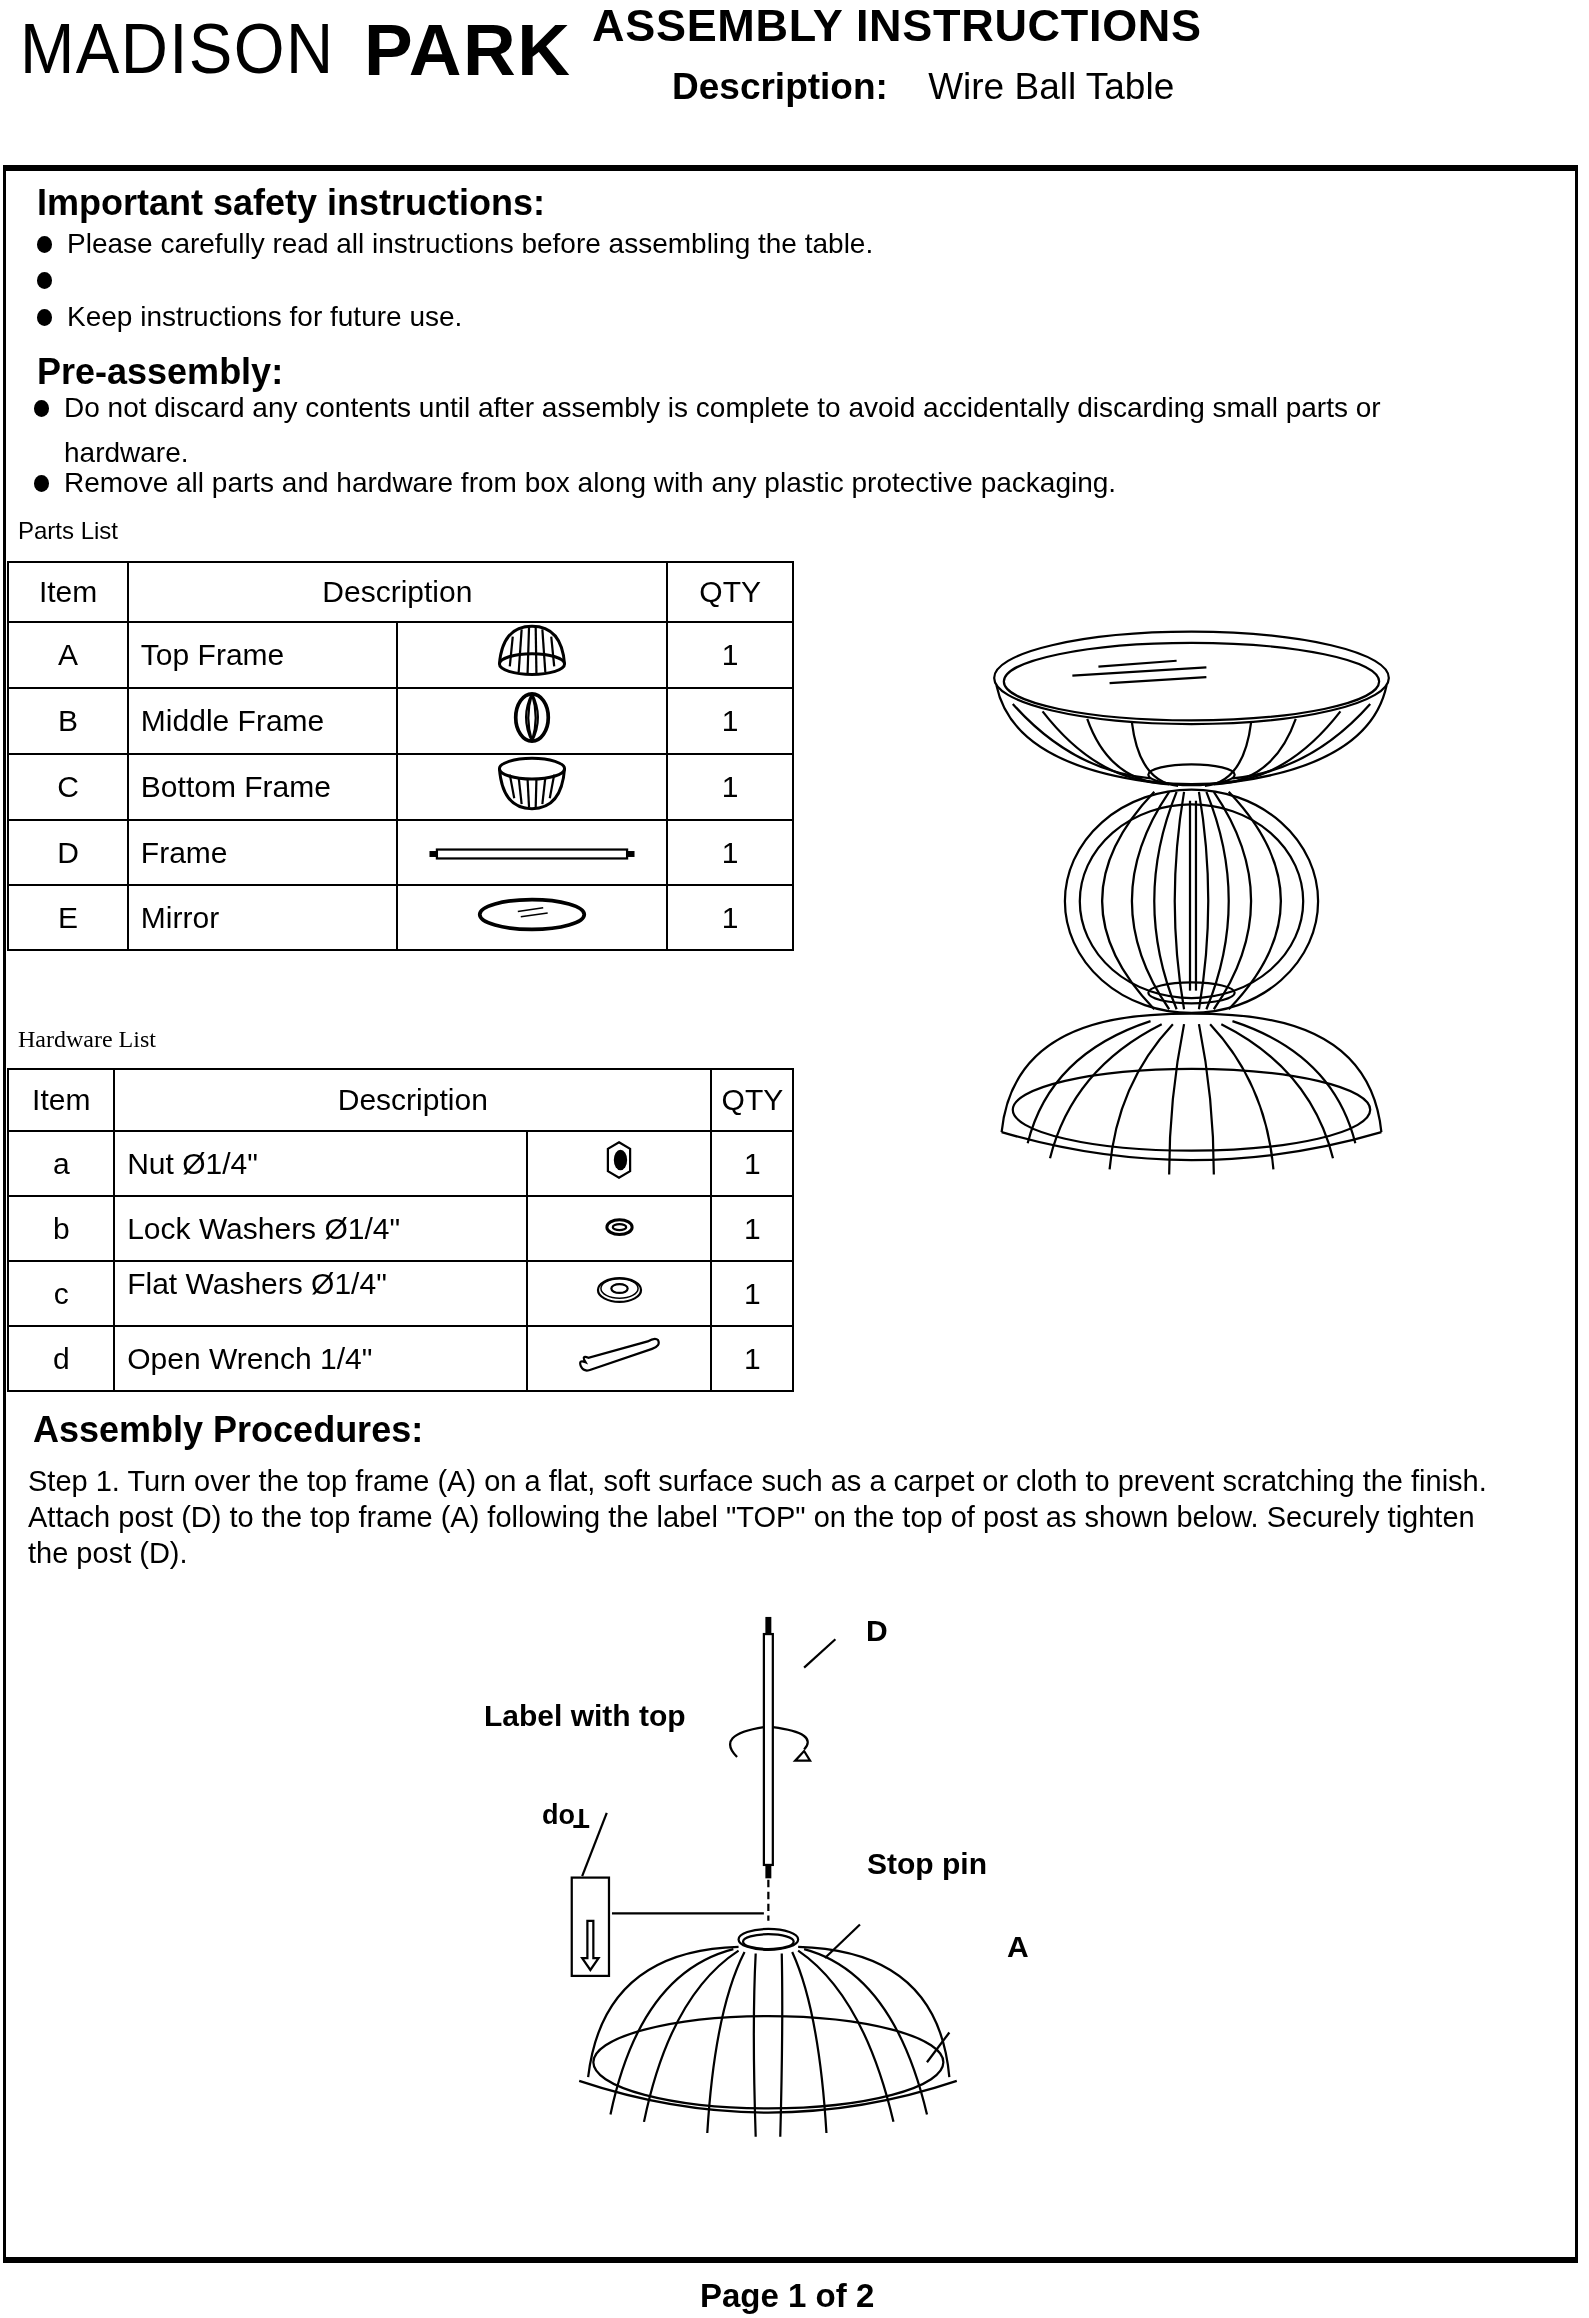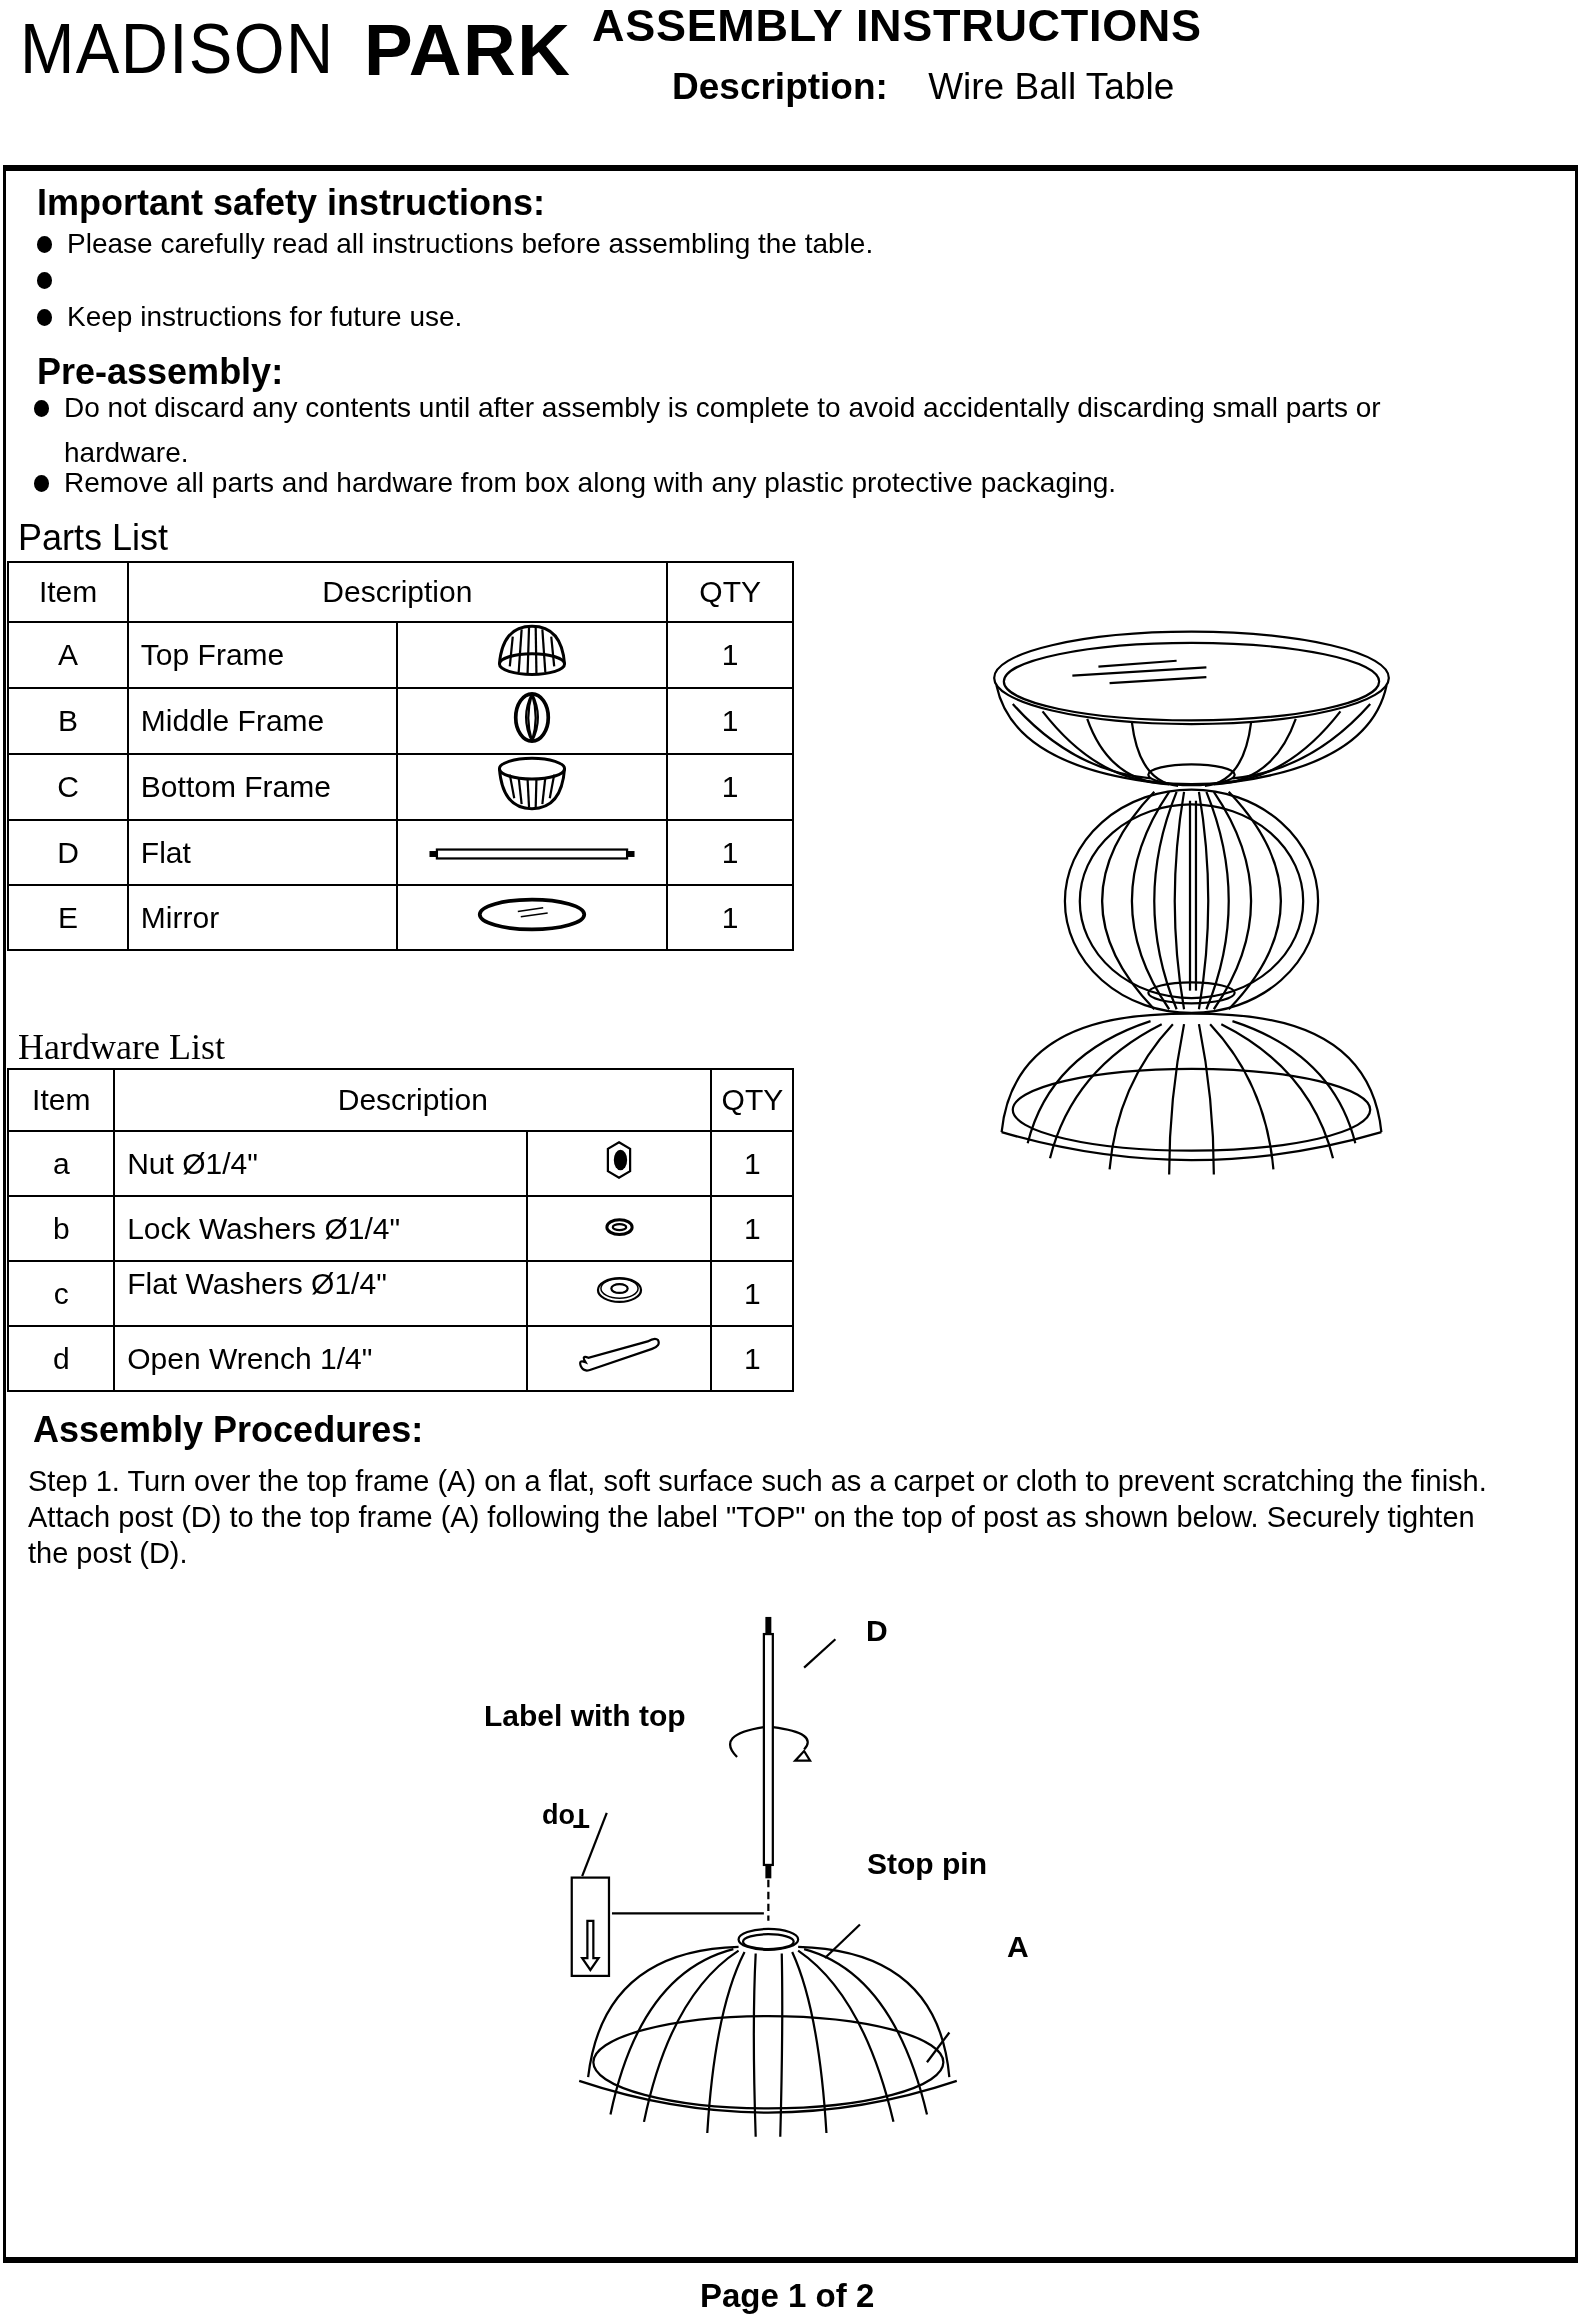--- a/index.html
+++ b/index.html
@@ -10,21 +10,21 @@
   .brand .bold { font-weight: 700; font-size: 73px; position: absolute; left: 344px; top: 0; }
   .doc-title { position: absolute; left: 592px; top: 0; font-size: 45px; font-weight: 700; white-space: nowrap; letter-spacing: 0.7px; }
   .doc-desc { position: absolute; left: 672px; top: 66px; font-size: 37px; white-space: nowrap; }
   .doc-desc .label { font-weight: 700; margin-right: 30px; }
 
   .frame { position: absolute; left: 3px; top: 165px; width: 1575px; height: 2098px; border: 3px solid #000; border-top-width: 6px; border-bottom-width: 6px; box-sizing: border-box; }
 
   .h-sec { position: absolute; font-weight: 700; font-size: 36px; white-space: nowrap; }
   .bullet-row { position: absolute; font-size: 28px; white-space: nowrap; line-height: 1.3; }
   .bullet-row .dot { position: absolute; left: -30px; top: 10.4px; width: 15px; height: 16.4px; border-radius: 50%; background: #000; }
-  .plain-h { position: absolute; font-size: 36px; white-space: nowrap; }
+  .plain-h { position: absolute; font-size: 24px; white-space: nowrap; }
 
   table.list { position: absolute; border-collapse: collapse; font-size: 30px; }
   table.list td, table.list th { border: 2.2px solid #000; padding: 0; font-weight: 400; }
   table.list th { text-align: center; }
   .c-item { text-align: center; }
   .c-desc { padding-left: 12px !important; }
   .c-qty { text-align: center; }
 
   .illus { position: absolute; }
   .diag-label { position: absolute; font-size: 30px; font-weight: 700; white-space: nowrap; }
@@ -119,21 +119,21 @@
               <line x1="56" y1="32" x2="55" y2="70"></line>
               <line x1="68" y1="30" x2="64" y2="66"></line>
               <line x1="80" y1="26" x2="74" y2="58"></line>
             </g>
           </svg>
     </td>
     <td class="c-qty">1</td>
   </tr>
   <tr style="height:65px;">
     <td class="c-item">D</td>
-    <td class="c-desc">Flat</td>
+    <td class="c-desc">Frame</td>
     <td style="text-align:center;">
       <svg width="208" height="18" viewBox="0 0 280 24">
             <rect x="2" y="8" width="10" height="8" fill="#000"></rect>
             <rect x="12" y="6" width="256" height="12" fill="#fff" stroke="#000" stroke-width="3"></rect>
             <rect x="268" y="8" width="10" height="8" fill="#000"></rect>
           </svg>
     </td>
     <td class="c-qty">1</td>
   </tr>
   <tr style="height:65px;">

